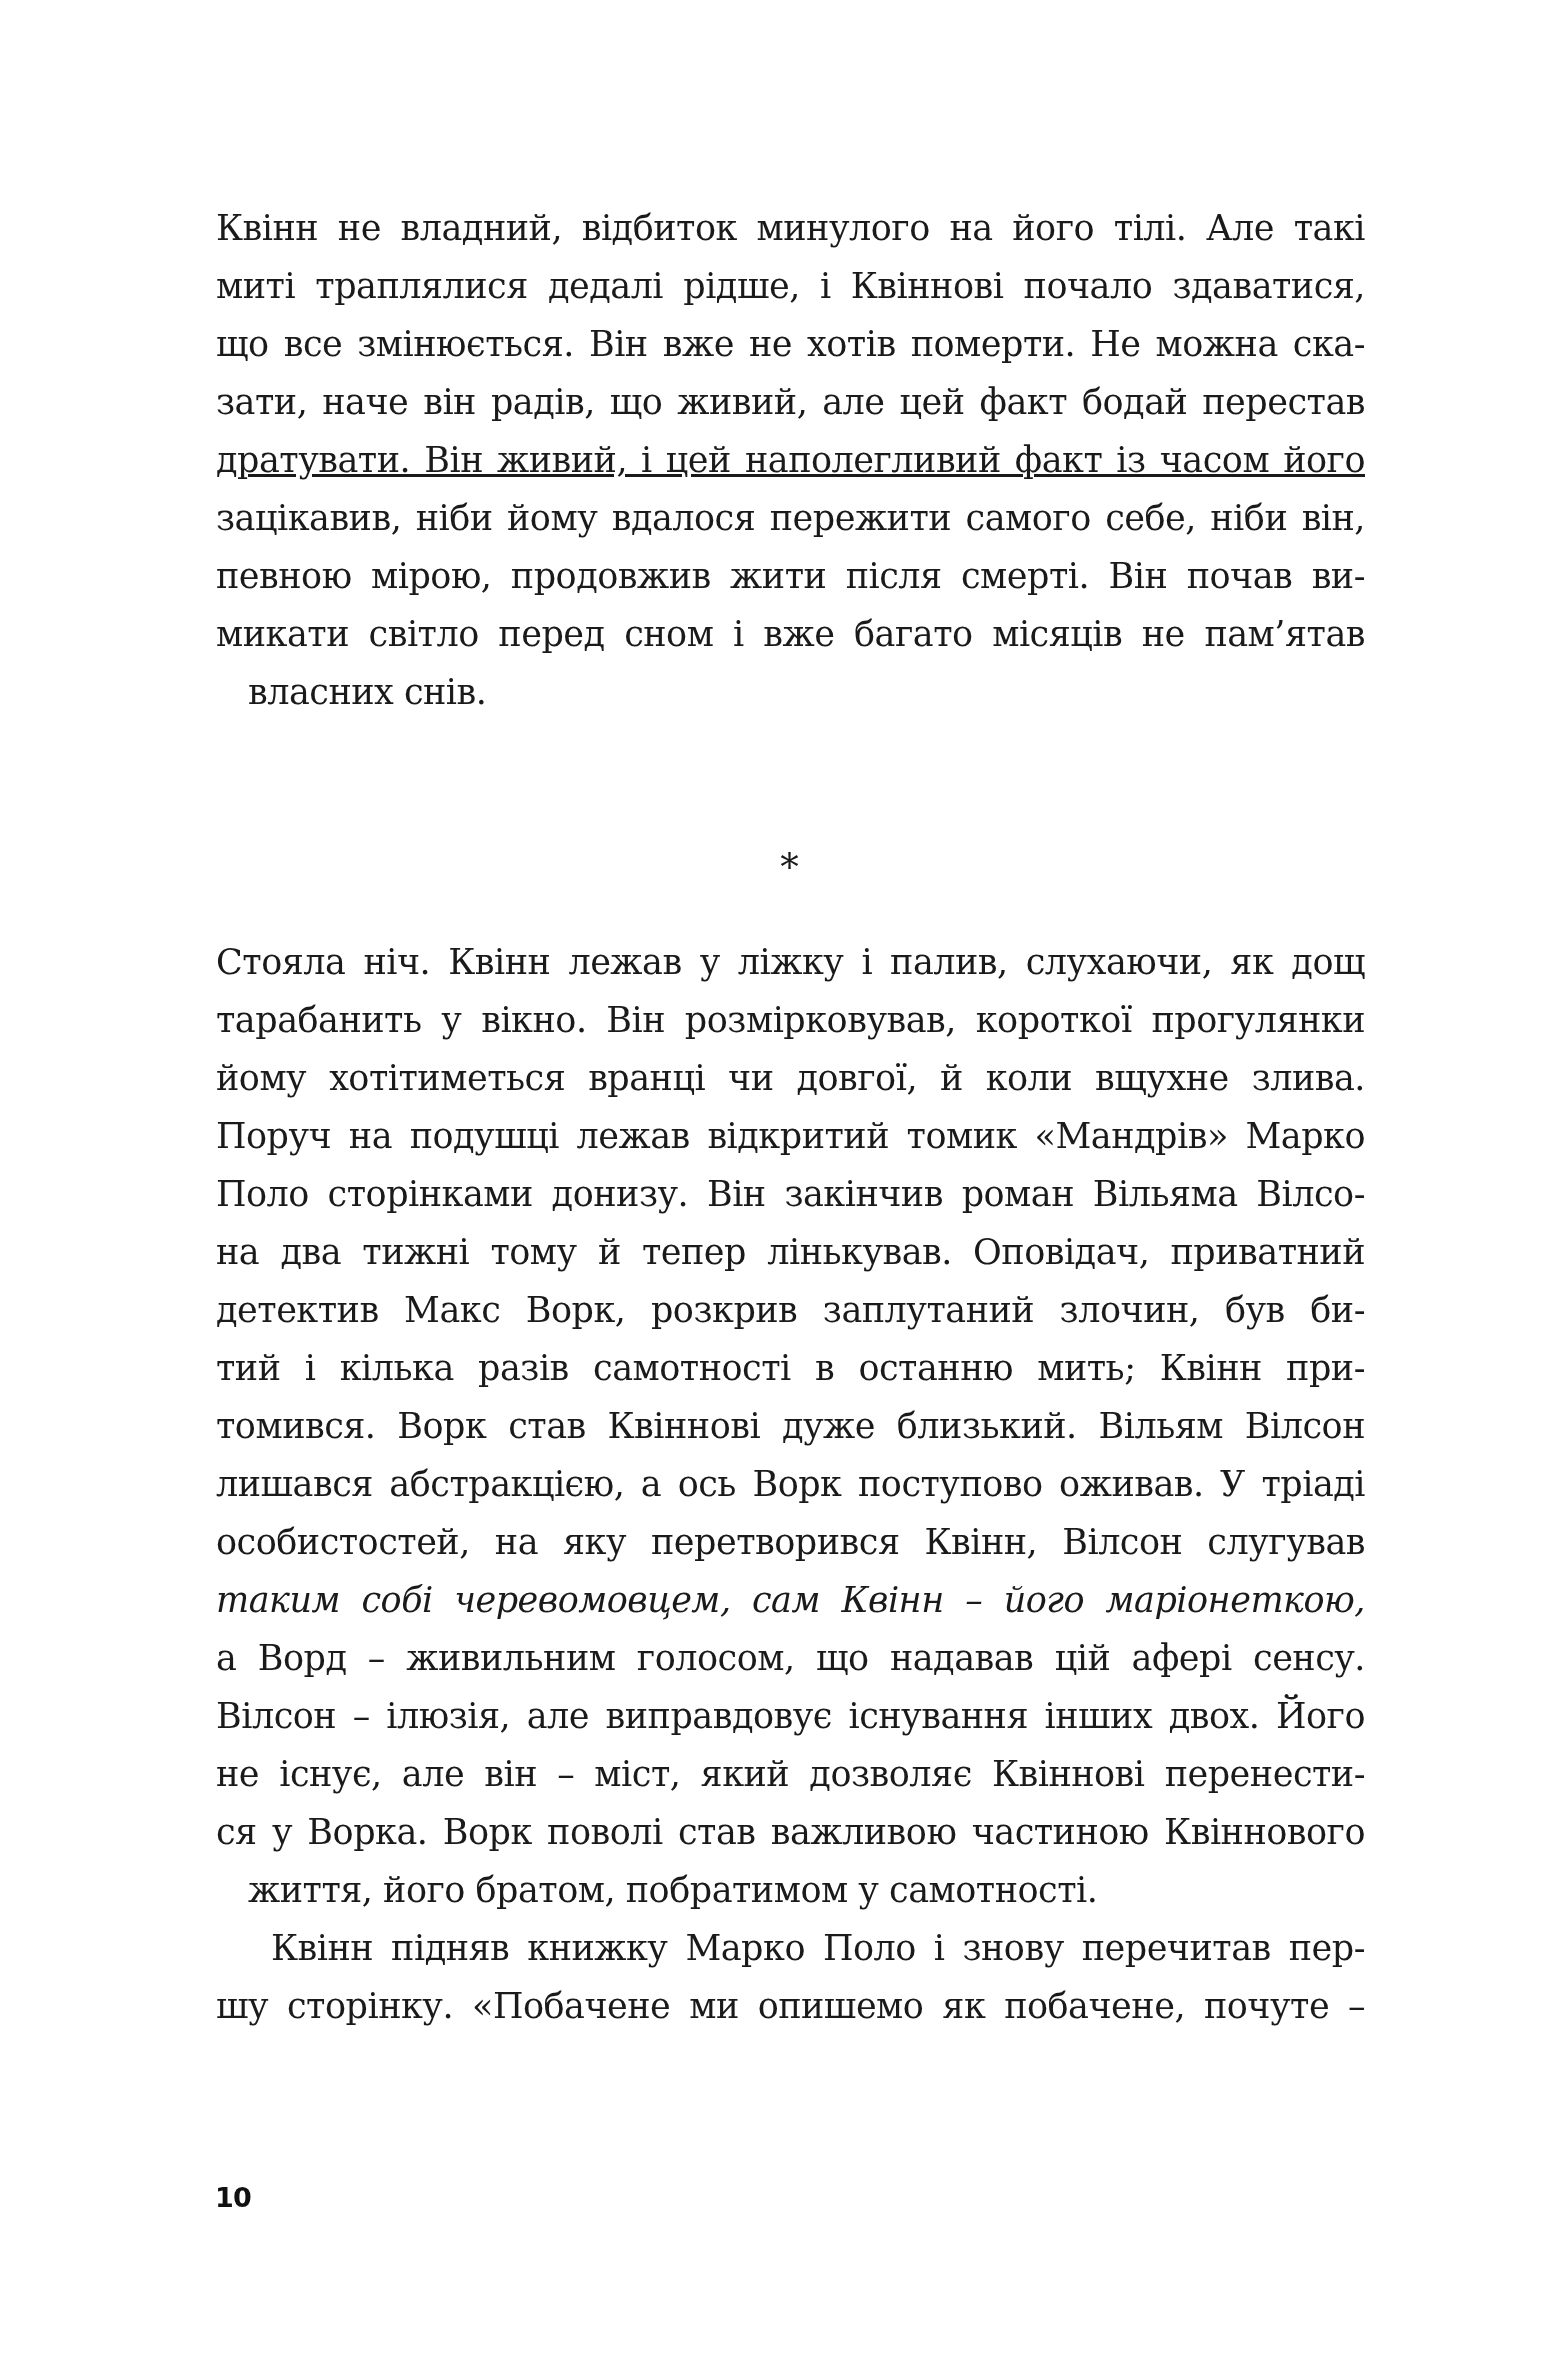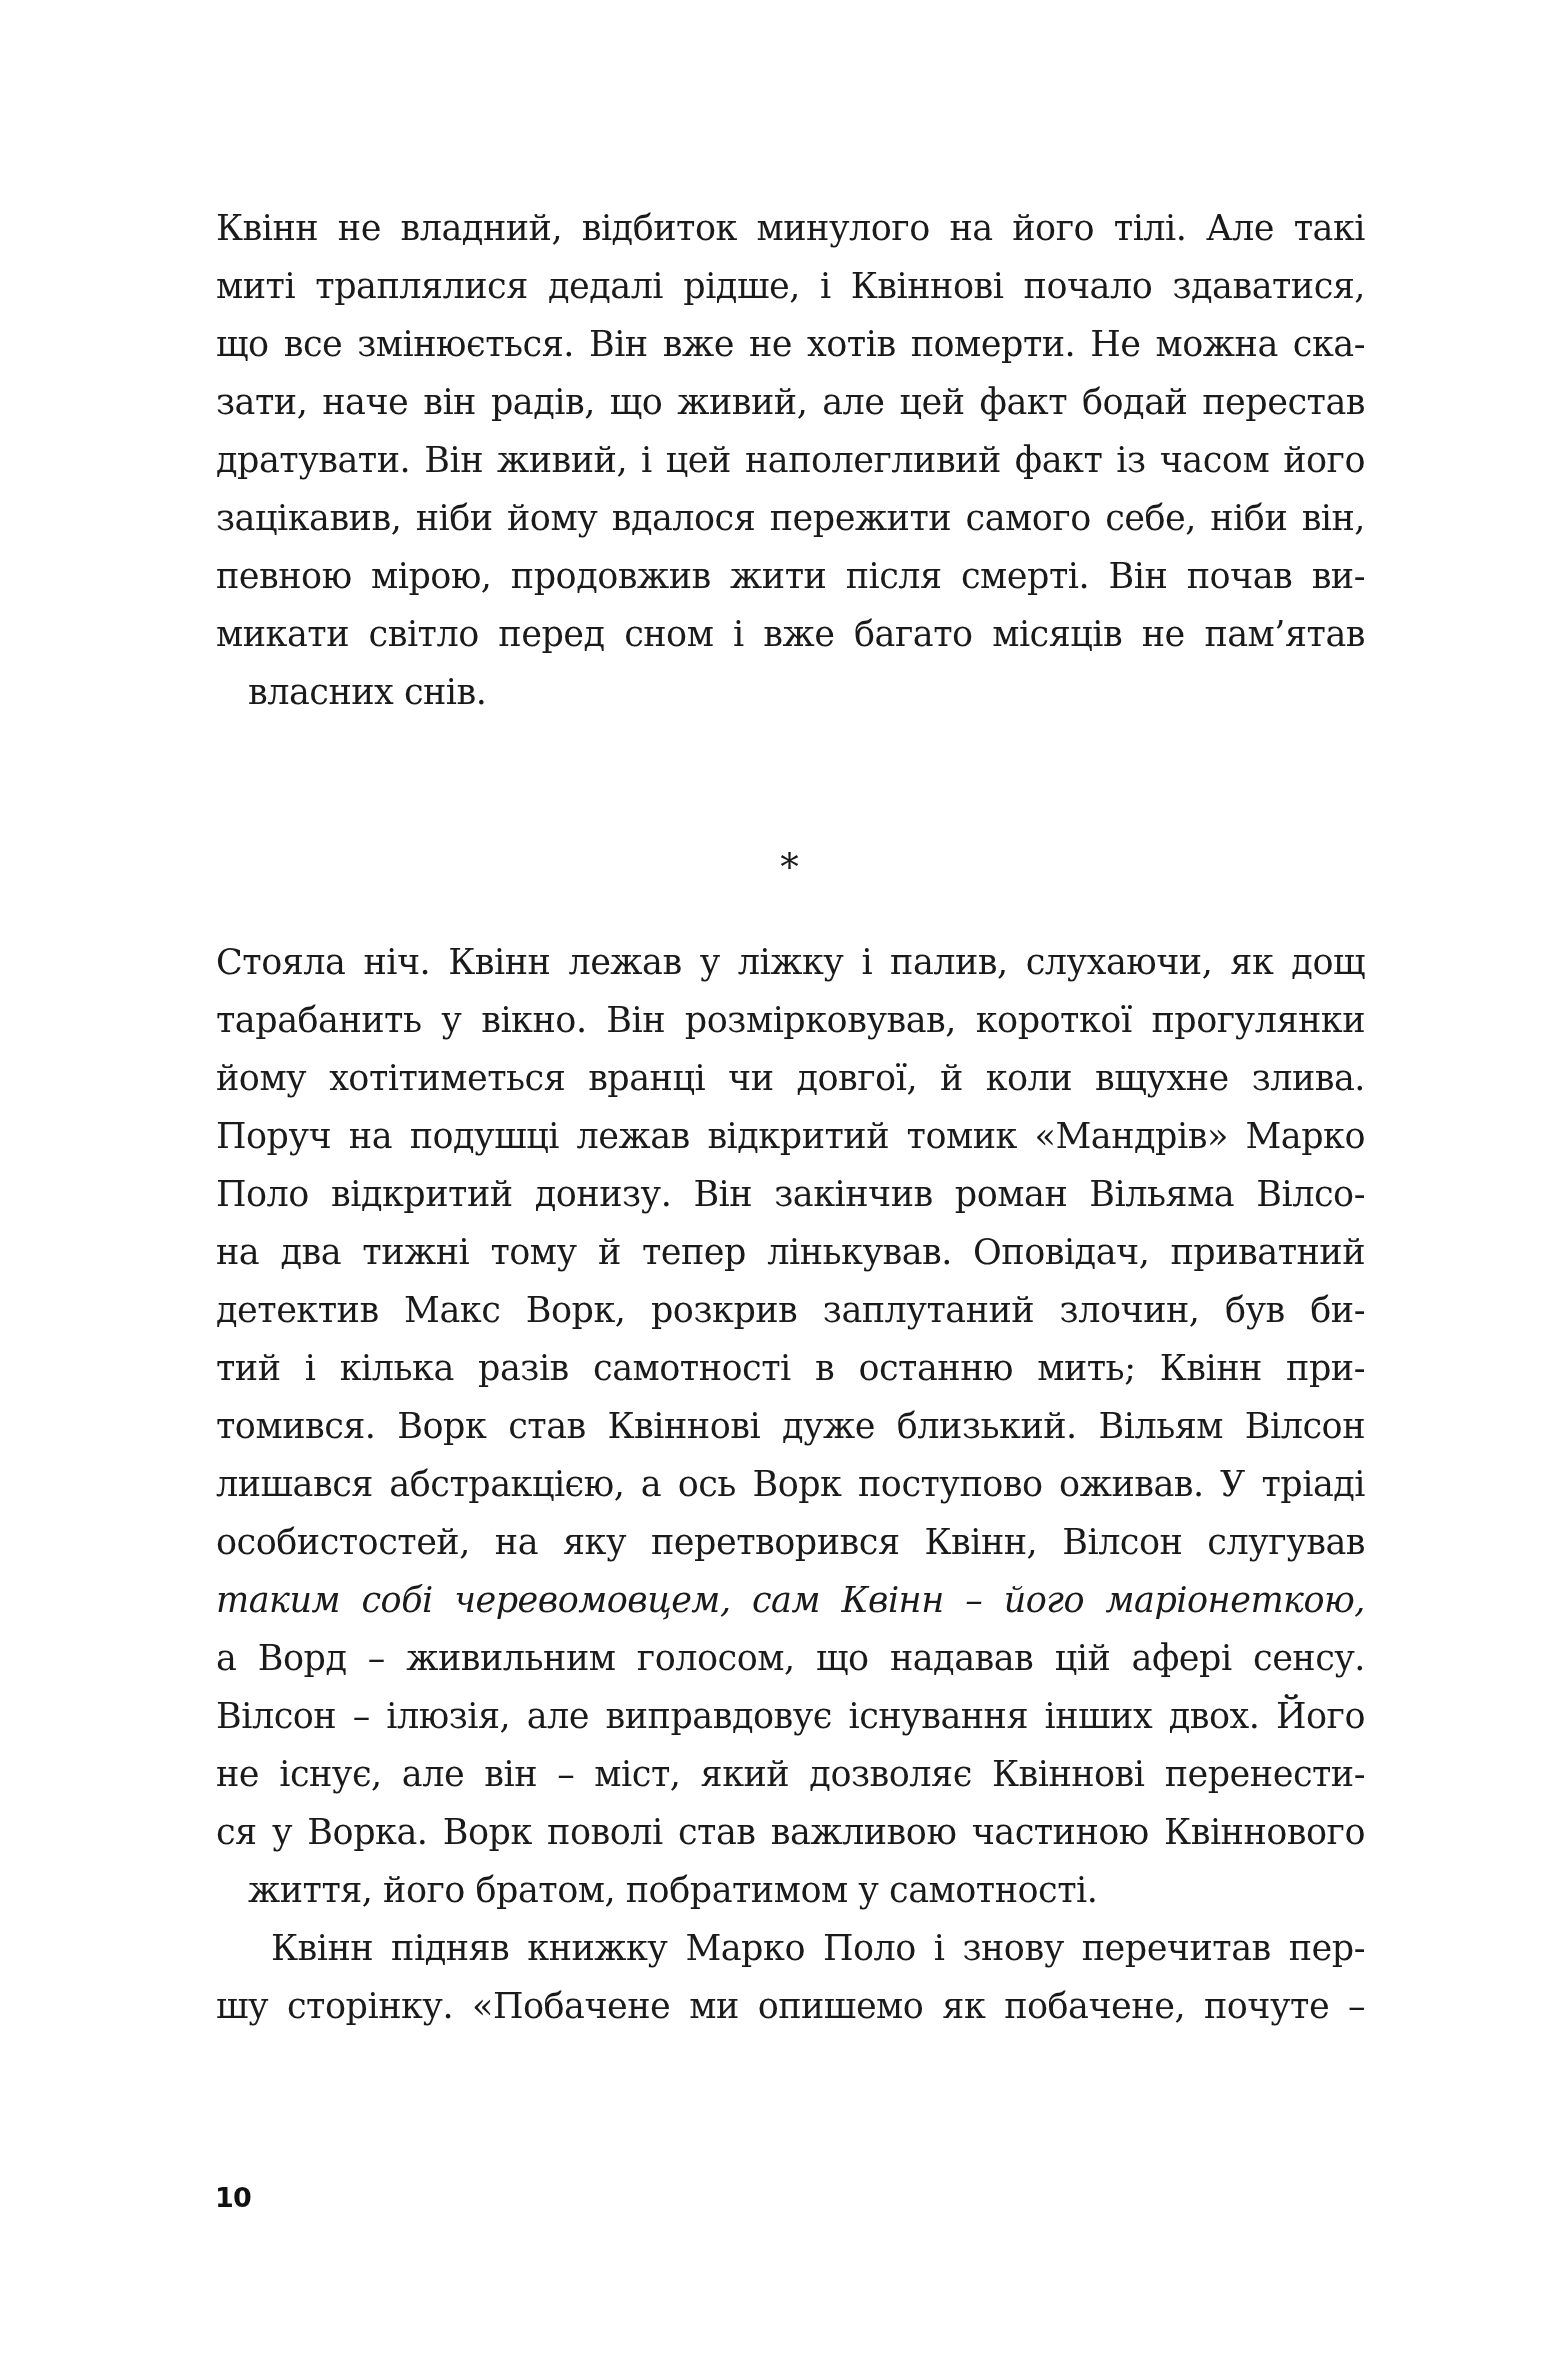--- a/index.html
+++ b/index.html
@@ -41,37 +41,37 @@
 </head>
 <body>
 
 <div class="page">
 
   <div class="block" id="block1">
     <span class="line" style="white-space: normal; word-spacing: 0px;">Квінн не владний, відбиток минулого на його тілі. Але такі</span>
     <span class="line" style="white-space: normal; word-spacing: 0px;">миті траплялися дедалі рідше, і Квіннові почало здаватися,</span>
     <span class="line" style="white-space: normal; word-spacing: 0px;">що все змінюється. Він вже не хотів померти. Не можна ска-</span>
     <span class="line" style="white-space: normal; word-spacing: 0px;">зати, наче він радів, що живий, але цей факт бодай перестав</span>
-    <span class="line" style="white-space: normal; word-spacing: 0px;">дратувати. Він живий, і цей наполегливий факт із часом його</span>
+    <span class="line" style="white-space: normal; word-spacing: 0px; text-decoration: underline;">дратувати. Він живий, і цей наполегливий факт із часом його</span>
     <span class="line" style="white-space: normal; word-spacing: 0px;">зацікавив, ніби йому вдалося пережити самого себе, ніби він,</span>
     <span class="line" style="white-space: normal; word-spacing: 0px;">певною мірою, продовжив жити після смерті. Він почав ви-</span>
     <span class="line" style="white-space: normal; word-spacing: 0px;">микати світло перед сном і вже багато місяців не пам’ятав</span>
     <span class="line last" style="white-space: normal; word-spacing: 0px;">власних снів.</span>
   </div>
 
   <div class="separator">
     <span>*</span>
   </div>
 
   <div class="block" id="block2">
     <span class="line" style="white-space: normal; word-spacing: 0px;">Стояла ніч. Квінн лежав у ліжку і палив, слухаючи, як дощ</span>
     <span class="line" style="white-space: normal; word-spacing: 0px;">тарабанить у вікно. Він розмірковував, короткої прогулянки</span>
     <span class="line" style="white-space: normal; word-spacing: 0px;">йому хотітиметься вранці чи довгої, й коли вщухне злива.</span>
     <span class="line" style="white-space: normal; word-spacing: 0px;">Поруч на подушці лежав відкритий томик «Мандрів» Марко</span>
-    <span class="line" style="white-space: normal; word-spacing: 0px;">Поло відкритий донизу. Він закінчив роман Вільяма Вілсо-</span>
+    <span class="line" style="white-space: normal; word-spacing: 0px;">Поло сторінками донизу. Він закінчив роман Вільяма Вілсо-</span>
     <span class="line" style="white-space: normal; word-spacing: 0px;">на два тижні тому й тепер лінькував. Оповідач, приватний</span>
     <span class="line" style="white-space: normal; word-spacing: 0px;">детектив Макс Ворк, розкрив заплутаний злочин, був би-</span>
     <span class="line" style="white-space: normal; word-spacing: 0px;">тий і кілька разів самотності в останню мить; Квінн при-</span>
     <span class="line" style="white-space: normal; word-spacing: 0px;">томився. Ворк став Квіннові дуже близький. Вільям Вілсон</span>
     <span class="line" style="white-space: normal; word-spacing: 0px;">лишався абстракцією, а ось Ворк поступово оживав. У тріаді</span>
     <span class="line" style="white-space: normal; word-spacing: 0px;">особистостей, на яку перетворився Квінн, Вілсон слугував</span>
     <span class="line" style="white-space: normal; word-spacing: 0px; font-style: italic;">таким собі черевомовцем, сам Квінн – його маріонеткою,</span>
     <span class="line" style="white-space: normal; word-spacing: 0px;">а Ворд – живильним голосом, що надавав цій афері сенсу.</span>
     <span class="line" style="white-space: normal; word-spacing: 0px;">Вілсон – ілюзія, але виправдовує існування інших двох. Його</span>
     <span class="line" style="white-space: normal; word-spacing: 0px;">не існує, але він – міст, який дозволяє Квіннові перенести-</span>

